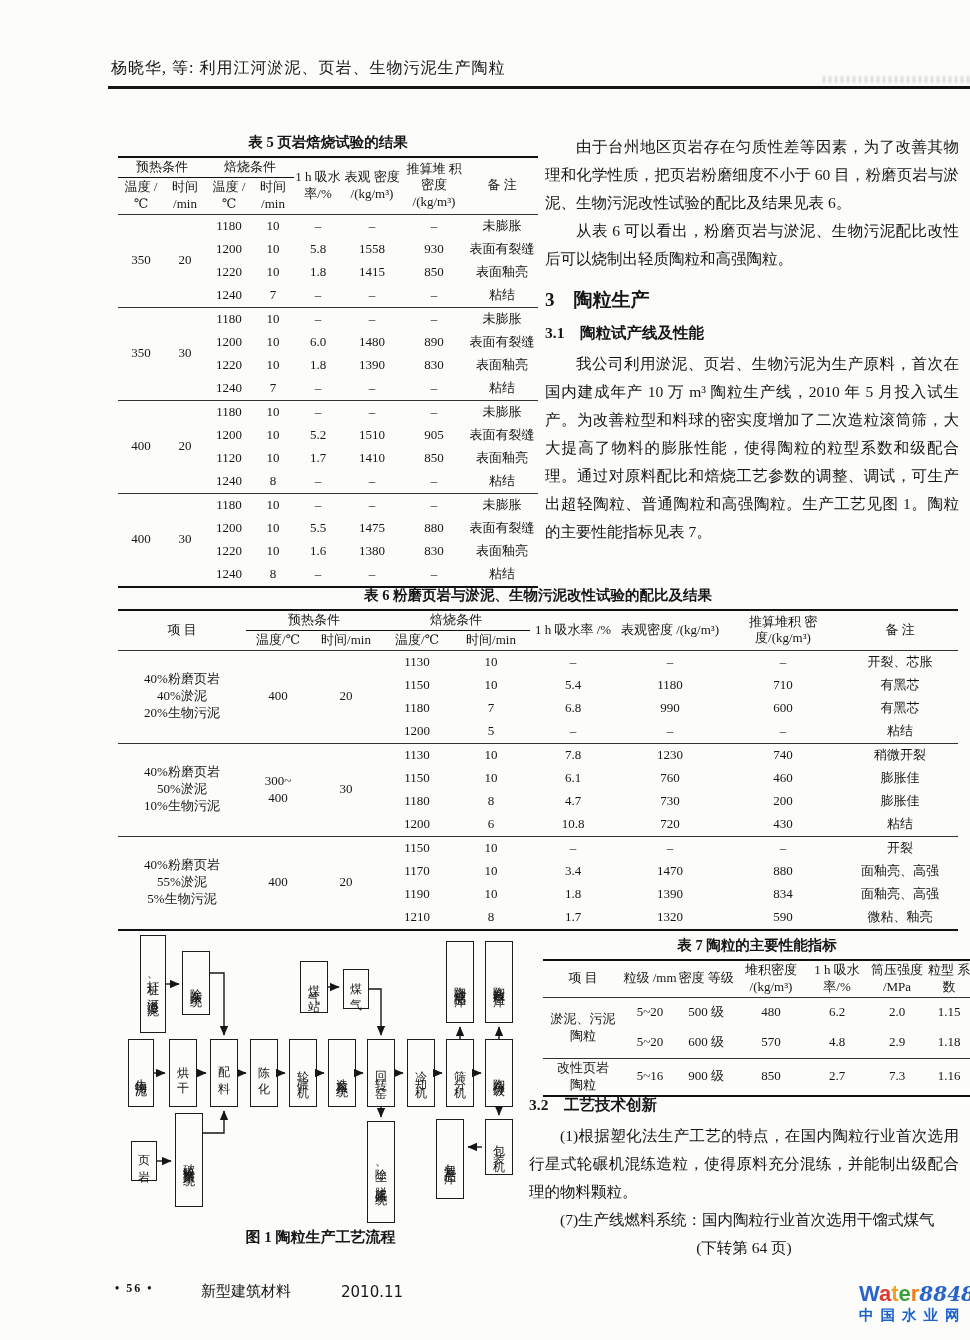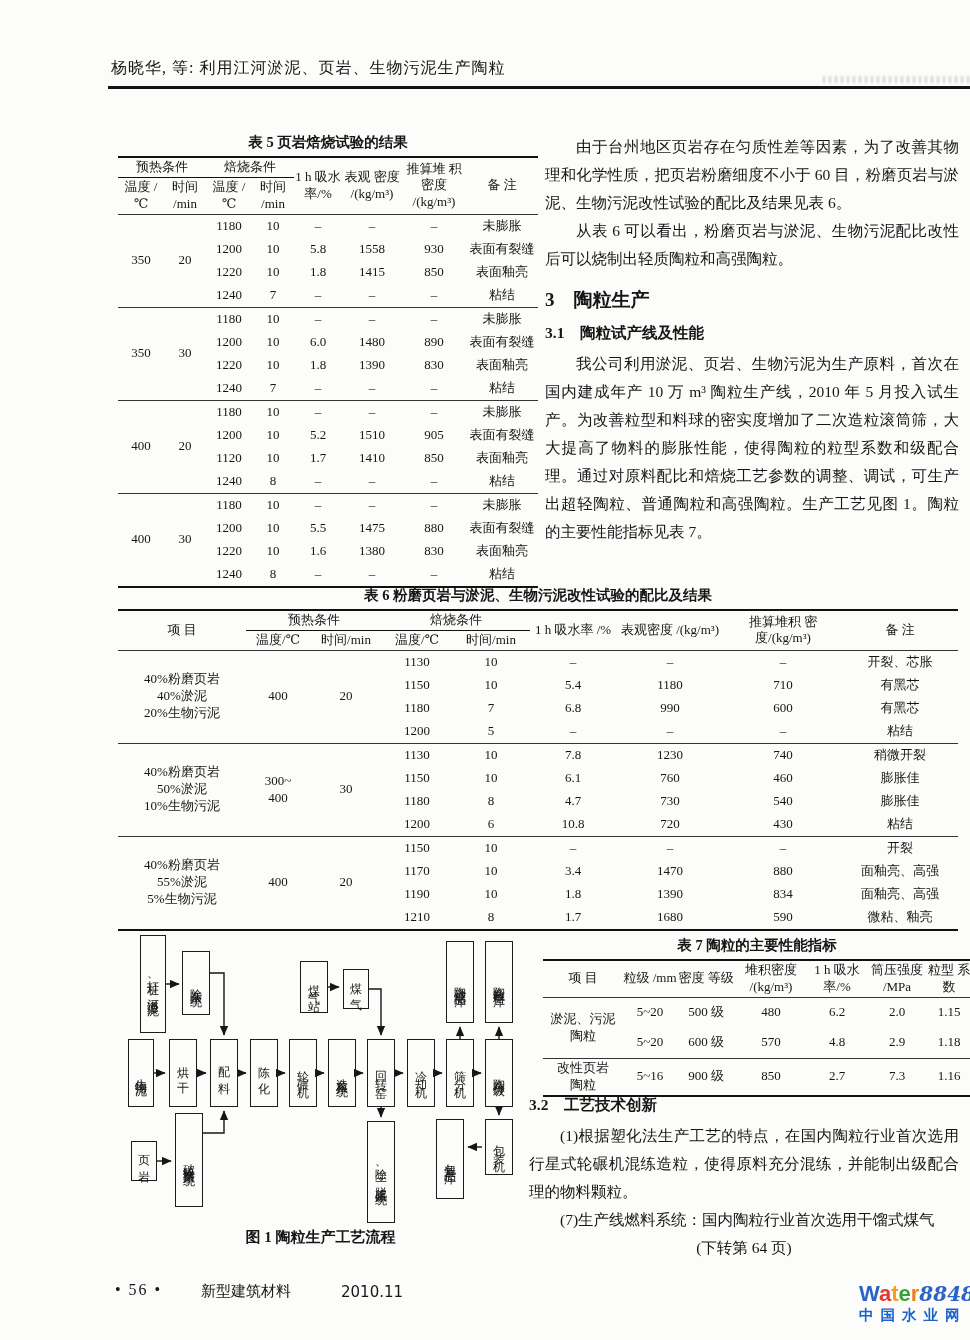--- a/index.html
+++ b/index.html
@@ -38,21 +38,21 @@
 
   
   .flow{left:95px;top:933px;width:405px;height:302px;}
   .fbox{position:absolute;border:1.5px solid #1c1c1c;box-sizing:border-box;
         writing-mode:vertical-rl;text-orientation:upright;display:flex;
         align-items:center;justify-content:center;font-size:12px;line-height:1;
         background:transparent;}
   .fig-cap{left:95px;top:1228px;width:405px;text-align:center;font-weight:bold;font-size:15px;}
 
   
-  .foot-no{left:92px;top:1281px;font-size:16px;font-weight:normal;letter-spacing:2px;}
+  .foot-no{left:92px;top:1281px;font-size:12px;font-weight:bold;letter-spacing:2px;}
   .foot-journal{left:178px;top:1282px;font-size:15px;}
   .foot-issue{left:318px;top:1283px;font-size:15px;font-family:"DejaVu Sans","Liberation Sans",sans-serif;}
 
   
   .logo{left:836px;top:1283px;width:130px;text-align:left;line-height:1;}
   .logo-row{white-space:nowrap;}
   .logo-word span{font-family:"Liberation Sans","DejaVu Sans",sans-serif;font-weight:bold;font-size:22px;}
   .logo-num{font-family:"DejaVu Serif","Liberation Serif",serif;font-style:italic;font-size:20px;color:#2b63c9;font-weight:bold;}
   .logo-tld{font-size:13px;color:#d5372b;font-weight:bold;}
   .logo-sub{margin-top:3px;color:#1a62c8;font-weight:bold;font-size:14.5px;letter-spacing:7px;
@@ -335,21 +335,21 @@
             <td>6.1</td>
             <td>760</td>
             <td>460</td>
             <td>膨胀佳</td>
           </tr>
           <tr>
             <td>1180</td>
             <td>8</td>
             <td>4.7</td>
             <td>730</td>
-            <td>540</td>
+            <td>200</td>
             <td>膨胀佳</td>
           </tr>
           <tr>
             <td>1200</td>
             <td>6</td>
             <td>10.8</td>
             <td>720</td>
             <td>430</td>
             <td>粘结</td>
           </tr>
@@ -379,21 +379,21 @@
             <td>10</td>
             <td>1.8</td>
             <td>1390</td>
             <td>834</td>
             <td>面釉亮、高强</td>
           </tr>
           <tr>
             <td>1210</td>
             <td>8</td>
             <td>1.7</td>
-            <td>1680</td>
+            <td>1320</td>
             <td>590</td>
             <td>微粘、釉亮</td>
           </tr>
         </tbody>
     </table>
   </div>
 
   <div class="abs flow" id="flow">
     <svg width="405" height="302" style="position:absolute;left:0;top:0;">
       <defs>

